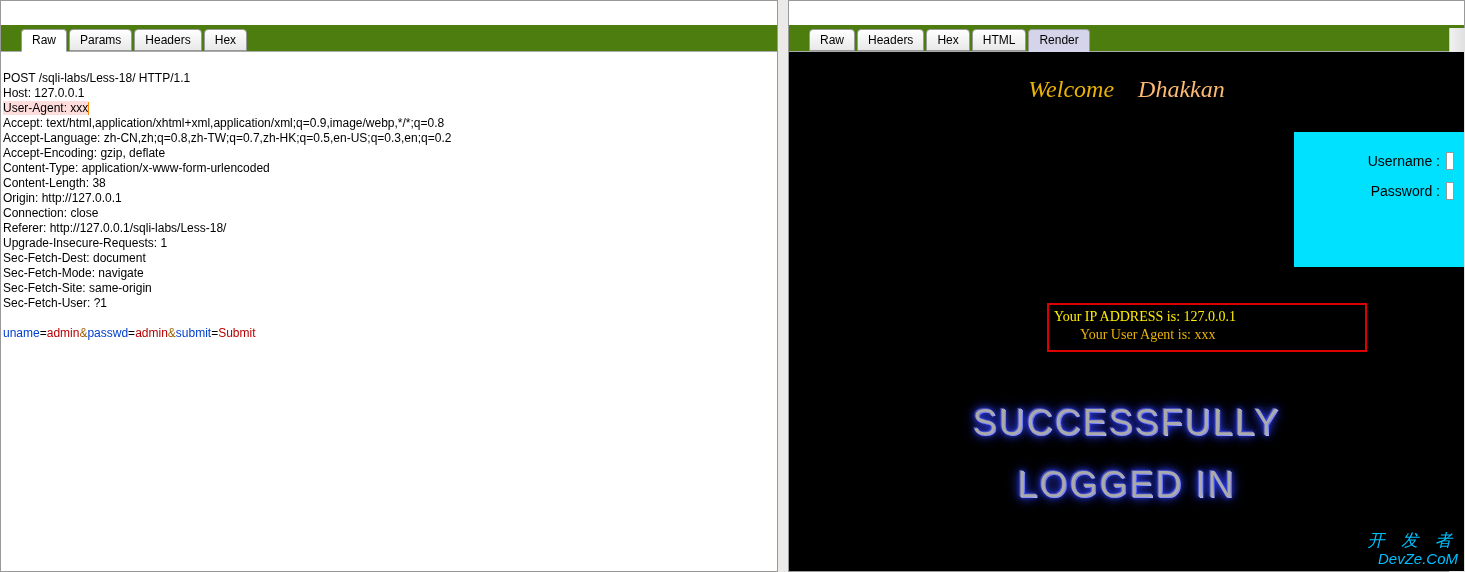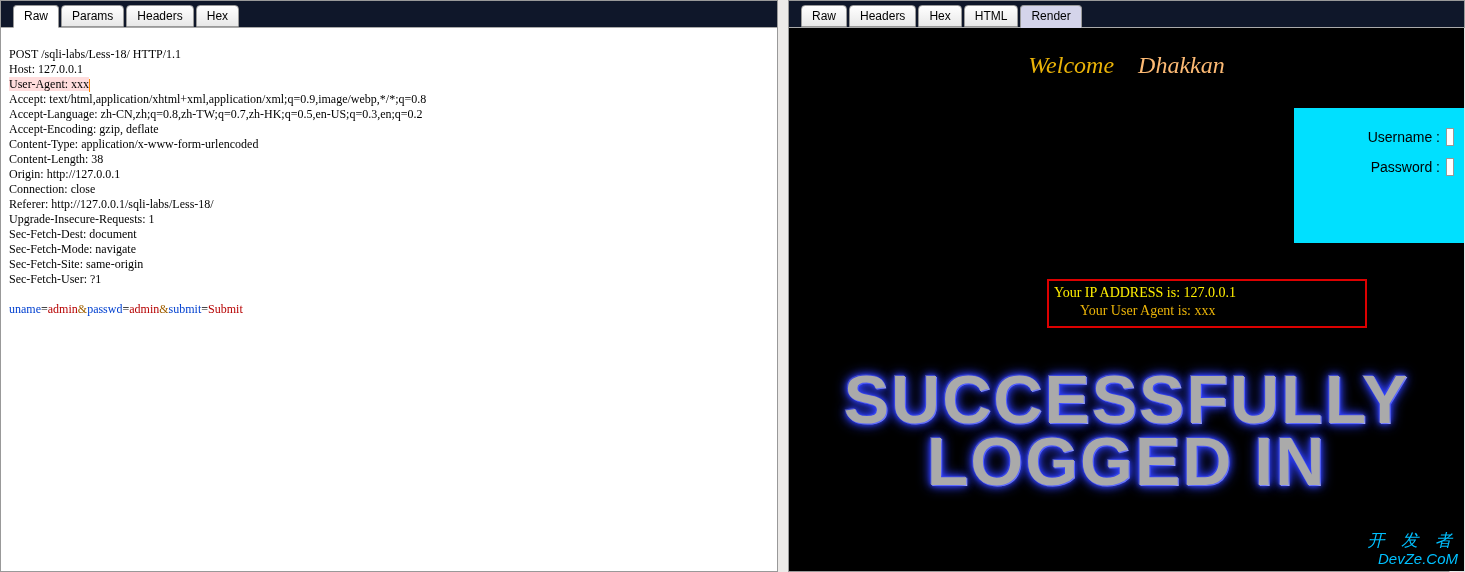--- a/index.html
+++ b/index.html
@@ -16,23 +16,24 @@
   flex-direction: column;
   height: 100%;
   border: 1px solid #999;
   background: #fff;
 }
 .panel-left { width: 778px; }
 .gap { width: 10px; background: #eceae8; }
 .panel-right { flex: 1; }
 .tabbar {
   display: flex;
-  padding: 4px 4px 0 12px;
-  background: #0f172a;
+  padding: 4px 4px 0 20px;
+  background: #4d7c0f;
   border-bottom: 1px solid #aaa;
+  margin-top: 24px;
 }
 .tab {
   padding: 3px 10px;
   font-size: 12px;
   border: 1px solid #999;
   background: linear-gradient(#fff,#e8e8e8);
   border-top-left-radius: 4px;
   border-top-right-radius: 4px;
   margin-right: 2px;
   cursor: pointer;
@@ -44,22 +45,22 @@
   margin-bottom: -1px;
 }
 .tab.active-right {
   background: #d4d4ea;
   border-bottom: 1px solid #d4d4ea;
   margin-bottom: -1px;
 }
 .raw-content {
   flex: 1;
   overflow: auto;
-  padding: 4px 8px;
-  font-family: Liberation Serif, serif;
+  padding: 4px 2px;
+  font-family: Liberation Sans, sans-serif;
   font-size: 12px;
   line-height: 15px;
   white-space: pre;
   color: #000;
   position: relative;
 }
 .scrollbar-v {
   position: absolute;
   right: 0;
   top: 28px;
@@ -135,22 +136,22 @@
 }
 .info-ip { color: #ffee00; }
 .info-ua { color: #eab308; margin-left: 26px; display: block; }
 .success-text {
   position: absolute;
   top: 340px;
   left: 0;
   right: 0;
   text-align: center;
   font-family: Impact, 'Arial Black', sans-serif;
-  font-weight: 700;
-  font-size: 68px;
+  font-weight: 400;
+  font-size: 36px;
   line-height: 62px;
   letter-spacing: 2px;
   color: #aaa;
   text-shadow:
     0 0 4px #3040ff,
     0 0 8px #3040ff,
     0 0 14px #3040ff,
     -1px -1px 0 #666,
     1px 1px 0 #fff;
   background: repeating-linear-gradient(135deg, #ccc 0 2px, #999 2px 4px);

